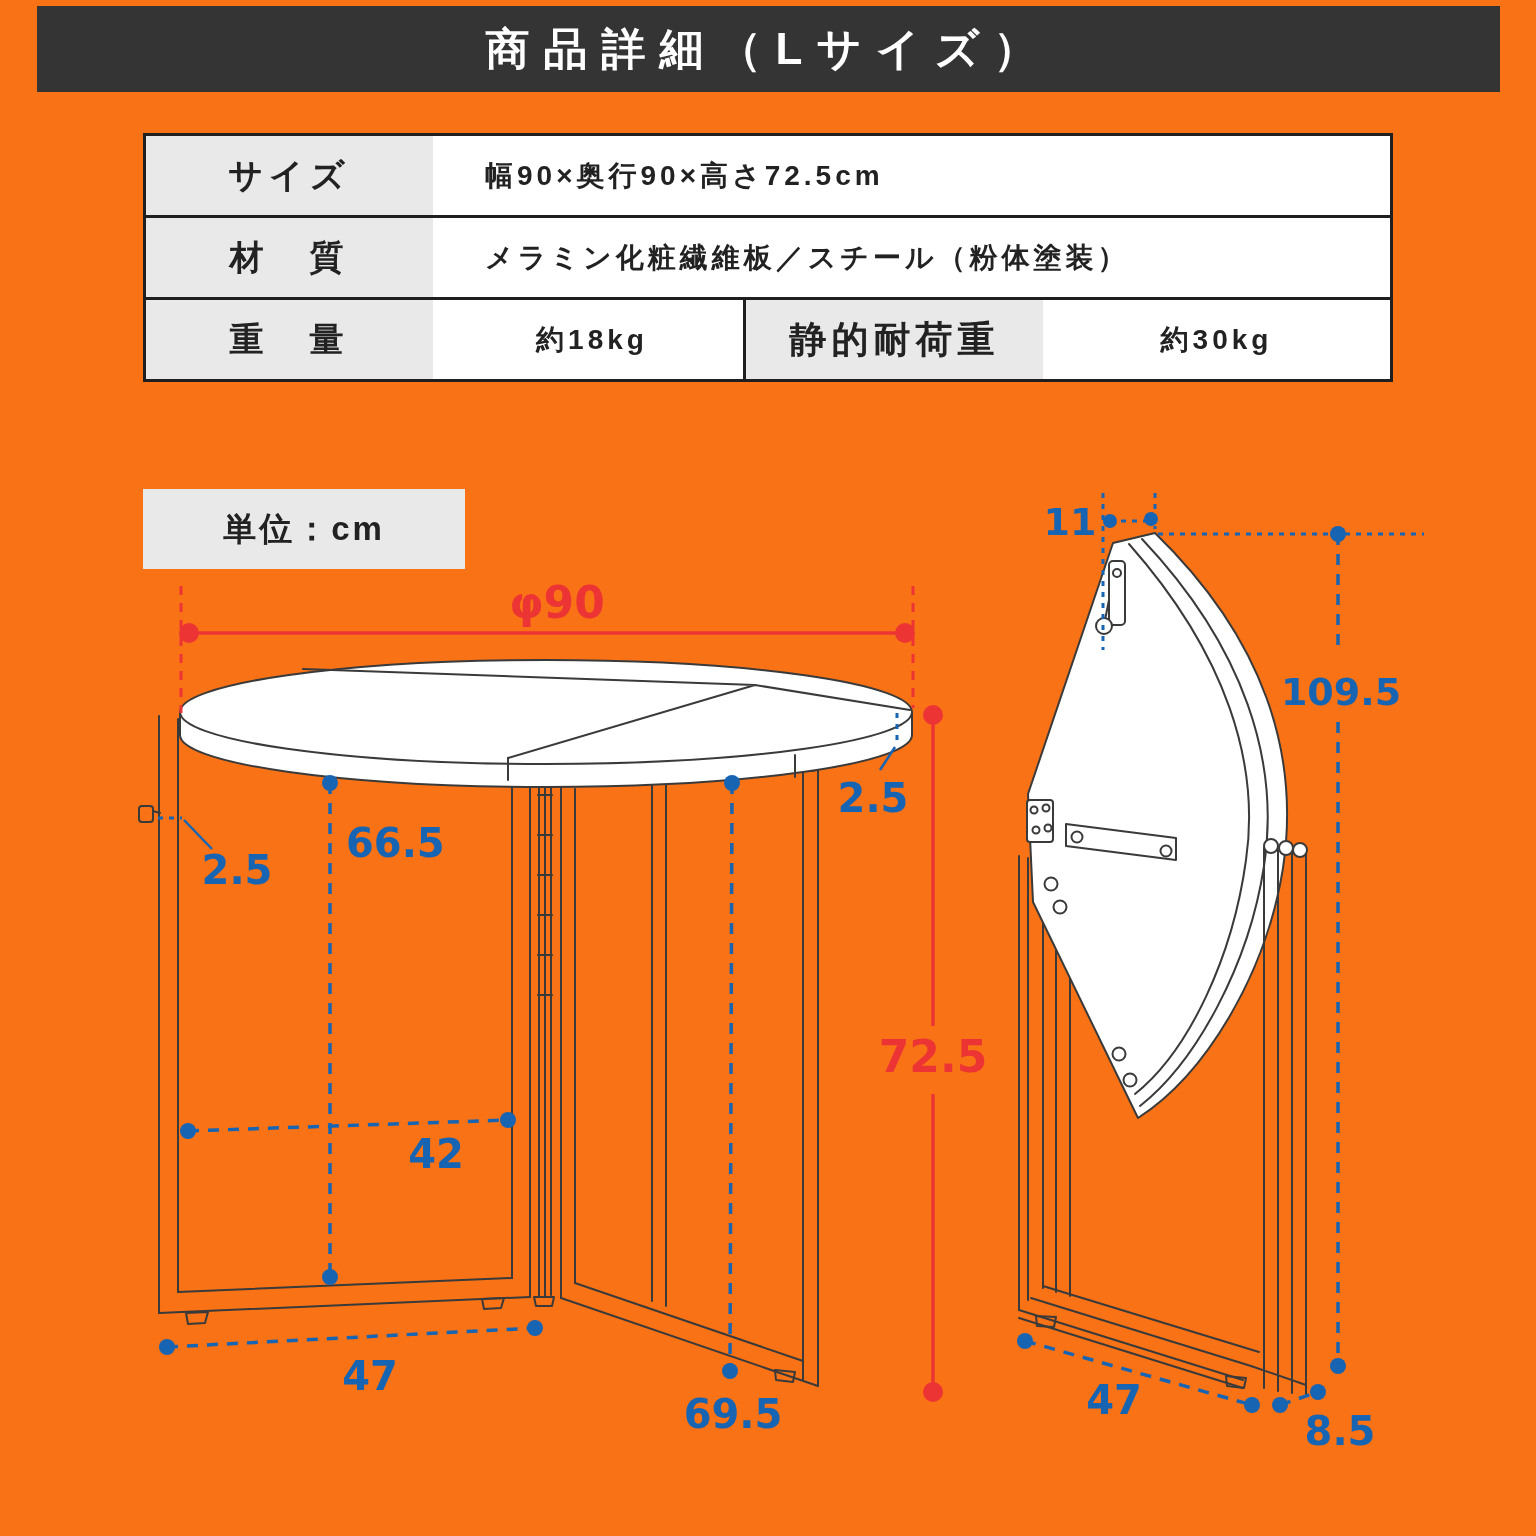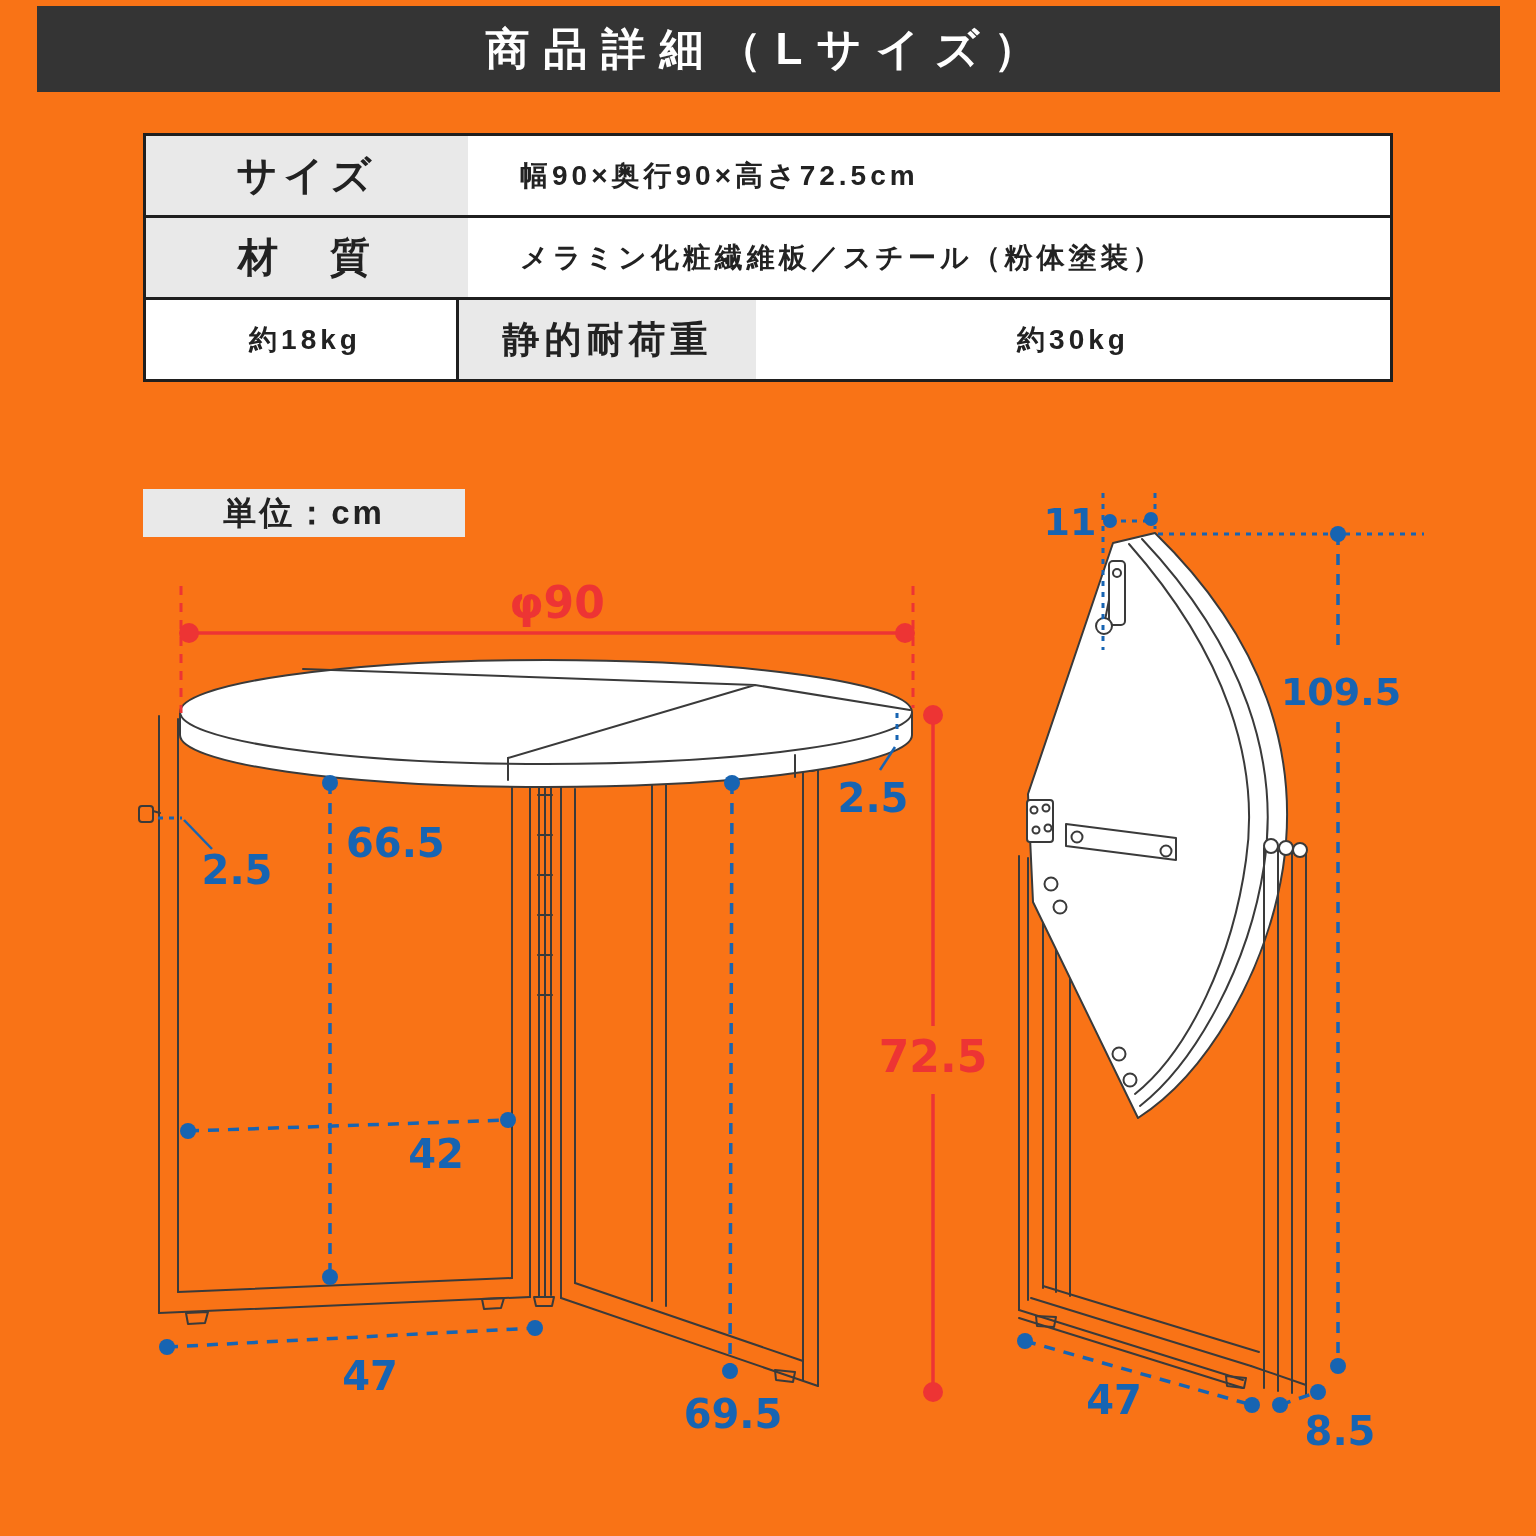--- a/index.html
+++ b/index.html
@@ -10,31 +10,31 @@
   
   .title-bar{position:absolute;left:37px;top:6px;width:1463px;height:86px;
     background:#343434;display:flex;align-items:center;justify-content:center;}
   .title-bar span{color:#fff;font-size:44px;font-weight:700;letter-spacing:14px;}
 
   
   .spec{position:absolute;left:143px;top:133px;width:1250px;
     border:3px solid #1f1f1f;background:#fff;box-sizing:border-box;}
   .spec .row{display:flex;height:79px;border-top:3px solid #1f1f1f;}
   .spec .row:first-child{border-top:none;}
-  .cell-label{width:322px;flex:none;background:#e9e9e9;display:flex;align-items:center;
-    justify-content:center;font-weight:700;font-size:40px;letter-spacing:6px;color:#222;}
+  .cell-label{width:287px;flex:none;background:#e9e9e9;display:flex;align-items:center;
+    justify-content:center;font-weight:700;font-size:34px;letter-spacing:6px;color:#222;}
   .cell-value{flex:1;display:flex;align-items:center;padding-left:52px;
     font-weight:700;font-size:28px;letter-spacing:4px;color:#222;}
   .cell-value.mid{width:302px;flex:none;justify-content:center;padding-left:8px;}
   .cell-label.mid2{width:300px;border-left:3px solid #1f1f1f;box-sizing:border-box;
     letter-spacing:5px;font-size:37px;}
   .cell-value.end{justify-content:center;padding-left:0;}
 
   
-  .unit-box{position:absolute;left:143px;top:489px;width:322px;height:48px;
+  .unit-box{position:absolute;left:143px;top:489px;width:322px;height:80px;
     background:#e9e9e9;display:flex;align-items:center;justify-content:center;
     font-size:33px;font-weight:700;color:#222;letter-spacing:3px;}
 
   
   svg.draw{position:absolute;left:0;top:0;width:1536px;height:1536px;}
   .ln{fill:none;stroke:#3a3a3a;stroke-width:2;stroke-linecap:round;stroke-linejoin:round;}
   .lnw{fill:#fff;stroke:#3a3a3a;stroke-width:2;stroke-linejoin:round;}
   .red-ln{fill:none;stroke:#ed3434;stroke-width:3.5;}
   .red-dash{fill:none;stroke:#ed3434;stroke-width:3;stroke-dasharray:9 8;}
   .blue-dash{fill:none;stroke:#1764b2;stroke-width:3.5;stroke-dasharray:11 9;}
@@ -58,20 +58,21 @@
   <div class="spec">
     <div class="row">
       <div class="cell-label">サイズ</div>
       <div class="cell-value">幅90×奥行90×高さ72.5cm</div>
     </div>
     <div class="row">
       <div class="cell-label">材　質</div>
       <div class="cell-value">メラミン化粧繊維板／スチール（粉体塗装）</div>
     </div>
     <div class="row">
+      <div class="cell-label">重　量</div>
       <div class="cell-value mid">約18kg</div>
       <div class="cell-label mid2">静的耐荷重</div>
       <div class="cell-value end">約30kg</div>
     </div>
   </div>
 
   <div class="unit-box">
     <span>単位：cm</span>
   </div>
 

